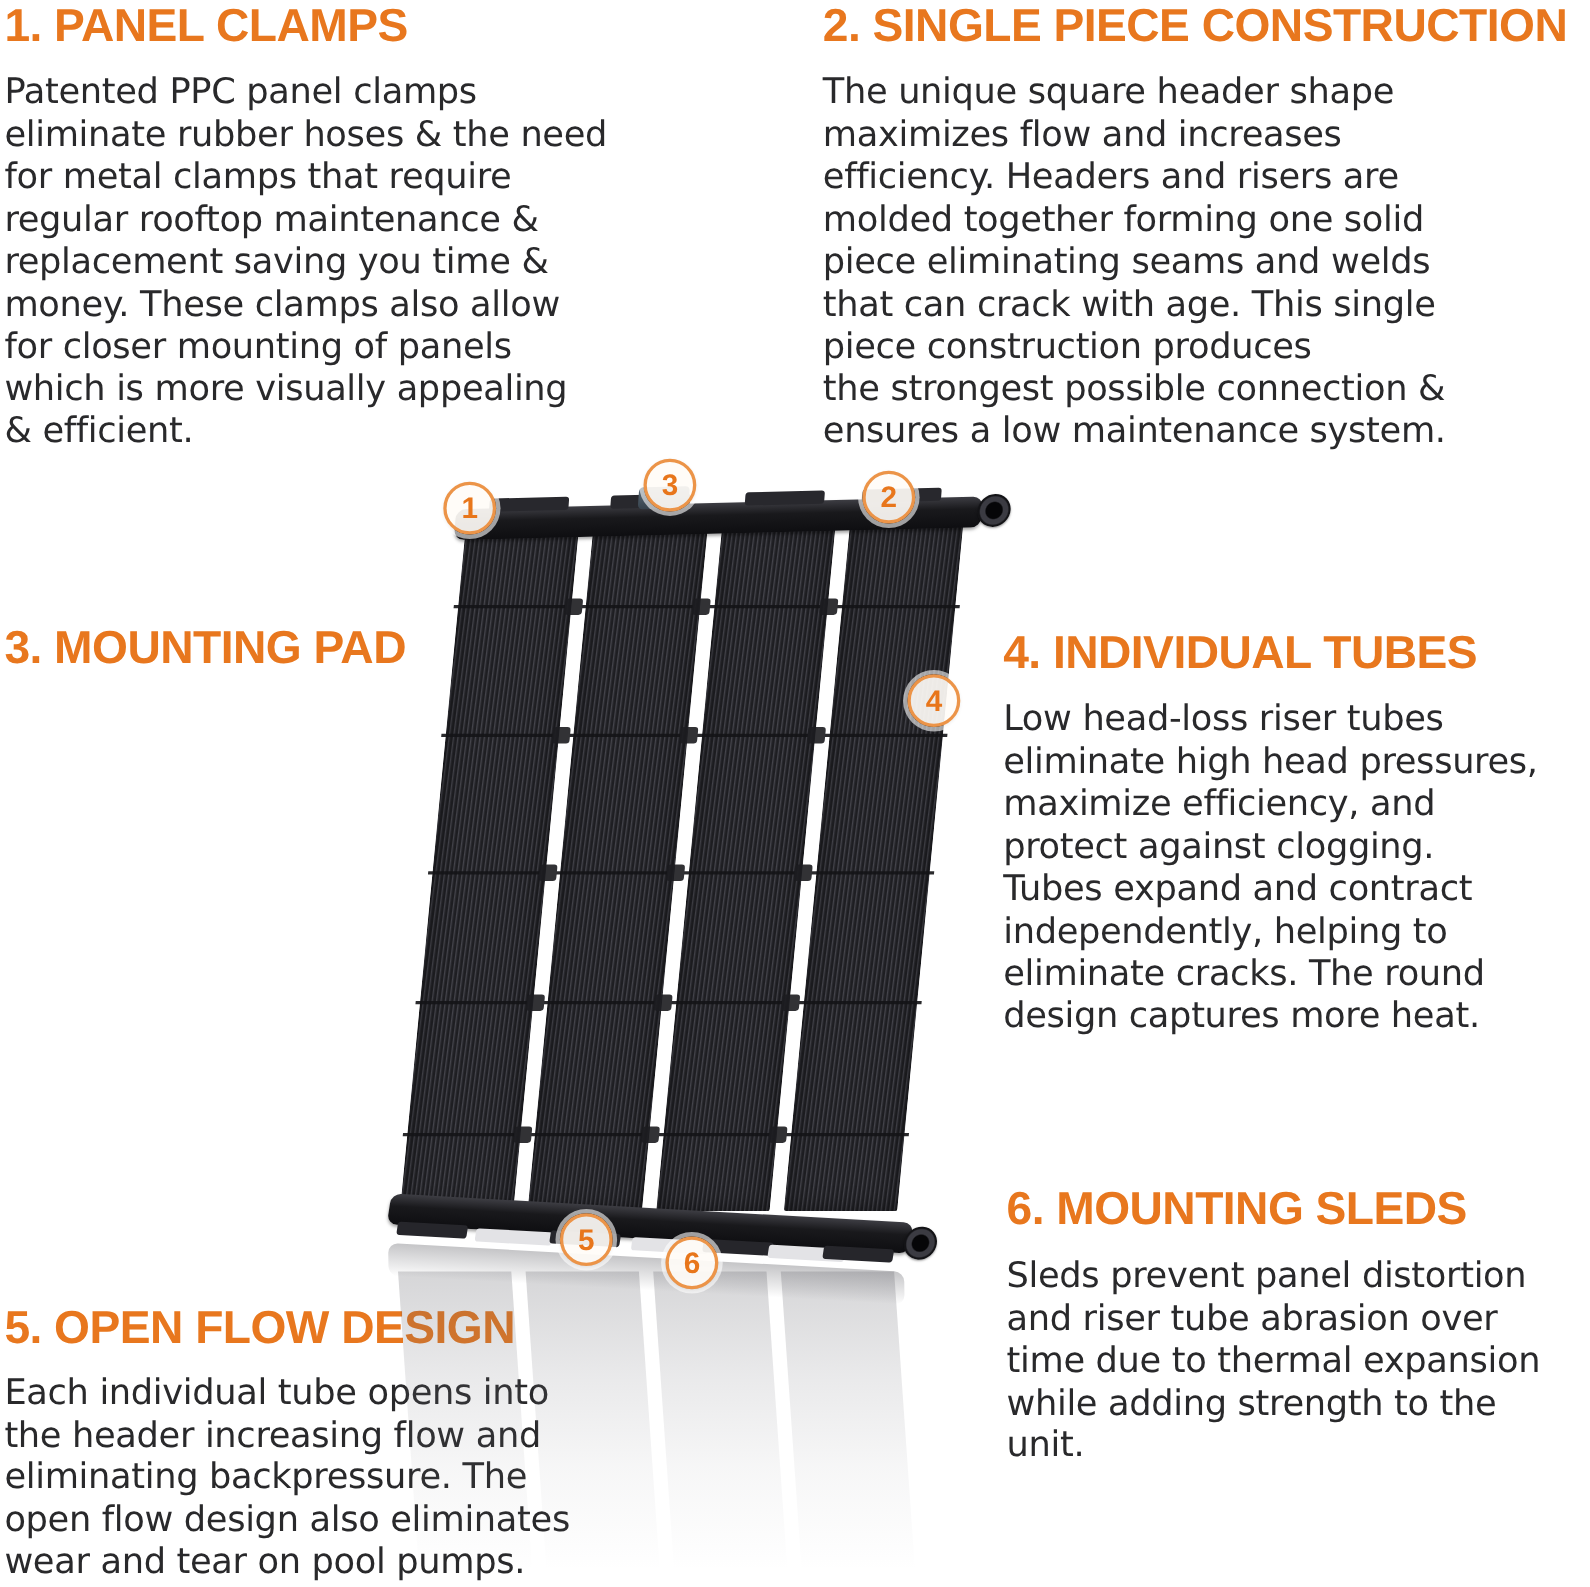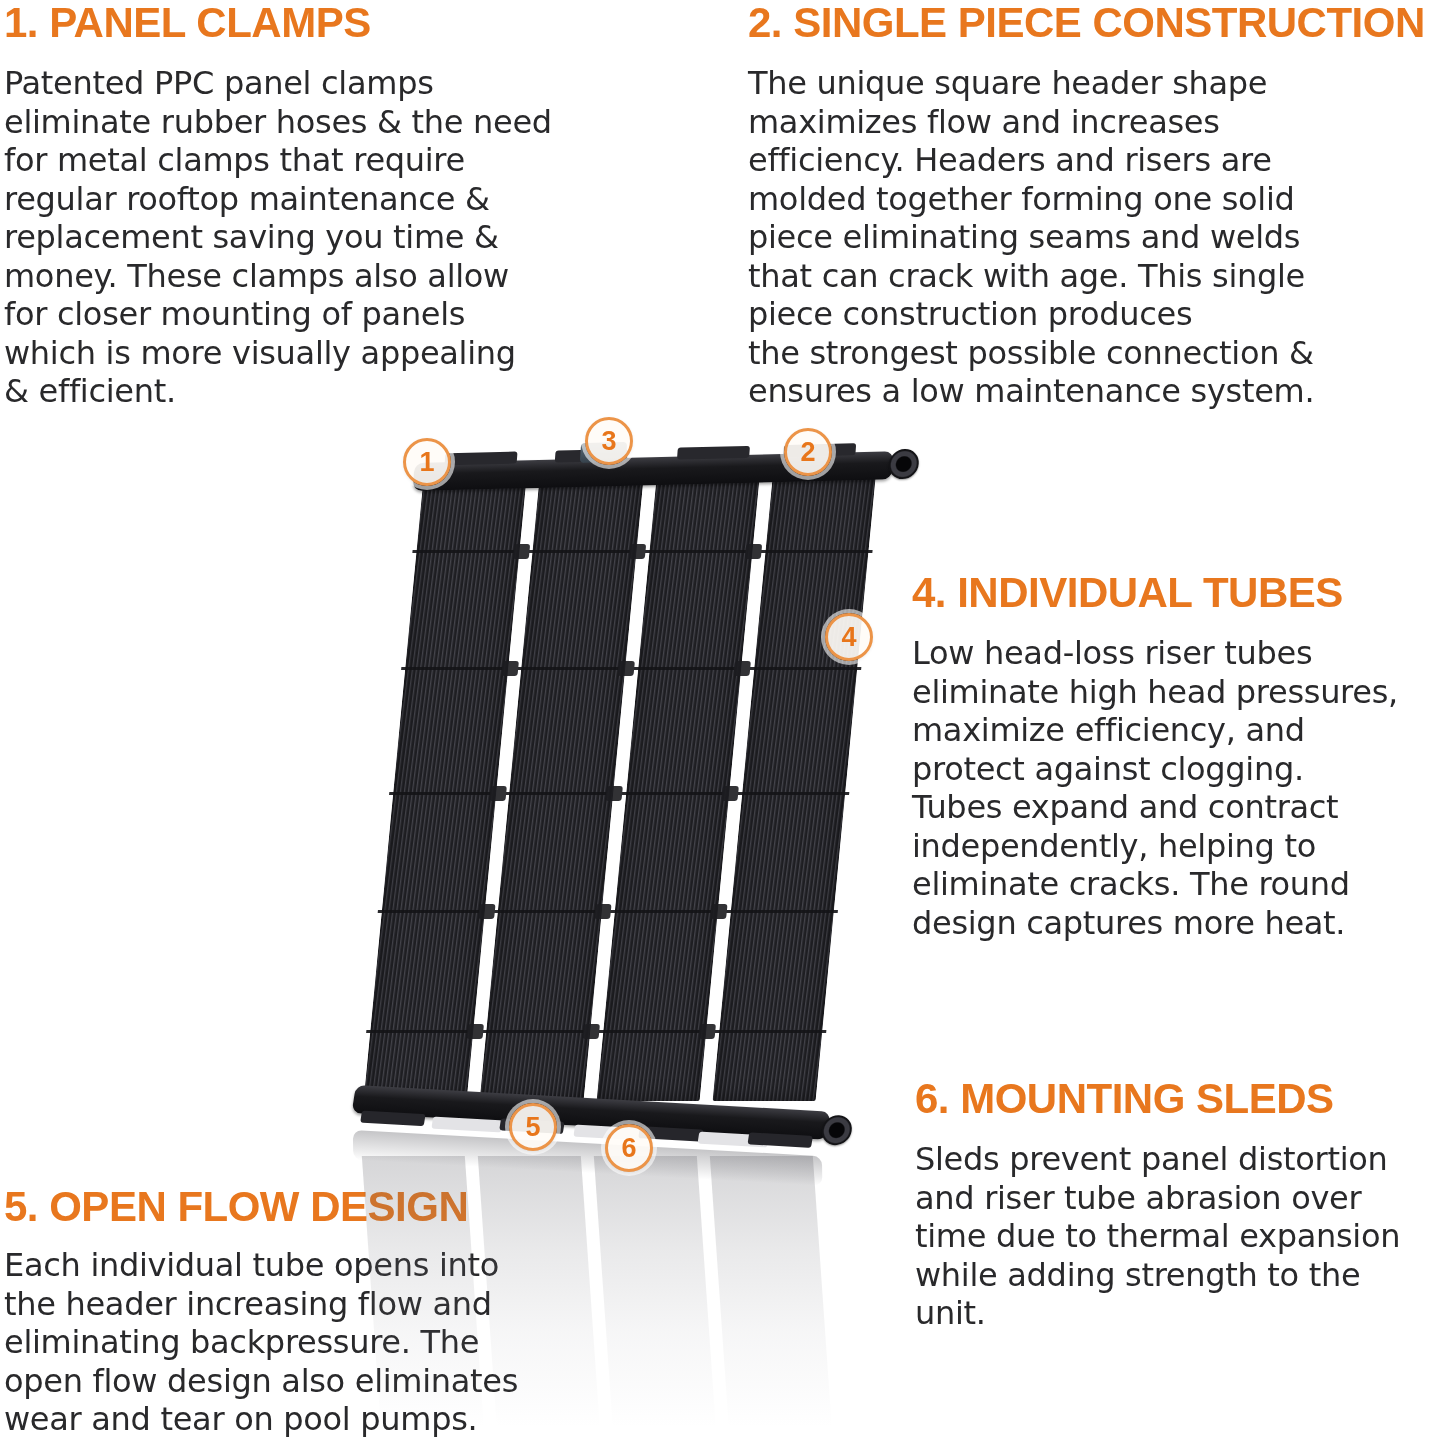--- a/index.html
+++ b/index.html
@@ -101,20 +101,21 @@
 
   <div class="feature b1">
     <h2>1. PANEL CLAMPS</h2>
     <p>Patented PPC panel clamps<br>eliminate rubber hoses &amp; the need<br>for metal clamps that require<br>regular rooftop maintenance &amp;<br>replacement saving you time &amp;<br>money. These clamps also allow<br>for closer mounting of panels<br>which is more visually appealing<br>&amp; efficient.</p>
   </div>
   <div class="feature b2">
     <h2>2. SINGLE PIECE CONSTRUCTION</h2>
     <p>The unique square header shape<br>maximizes flow and increases<br>efficiency. Headers and risers are<br>molded together forming one solid<br>piece eliminating seams and welds<br>that can crack with age. This single<br>piece construction produces<br>the strongest possible connection &amp;<br>ensures a low maintenance system.</p>
   </div>
   <div class="feature b3">
+    <h2>3. MOUNTING PAD</h2>
   </div>
   <div class="feature b4">
     <h2>4. INDIVIDUAL TUBES</h2>
     <p>Low head-loss riser tubes<br>eliminate high head pressures,<br>maximize efficiency, and<br>protect against clogging.<br>Tubes expand and contract<br>independently, helping to<br>eliminate cracks. The round<br>design captures more heat.</p>
   </div>
   <div class="feature b5">
     <h2>5. OPEN FLOW DESIGN</h2>
     <p>Each individual tube opens into<br>the header increasing flow and<br>eliminating backpressure. The<br>open flow design also eliminates<br>wear and tear on pool pumps.</p>
   </div>
   <div class="feature b6">

